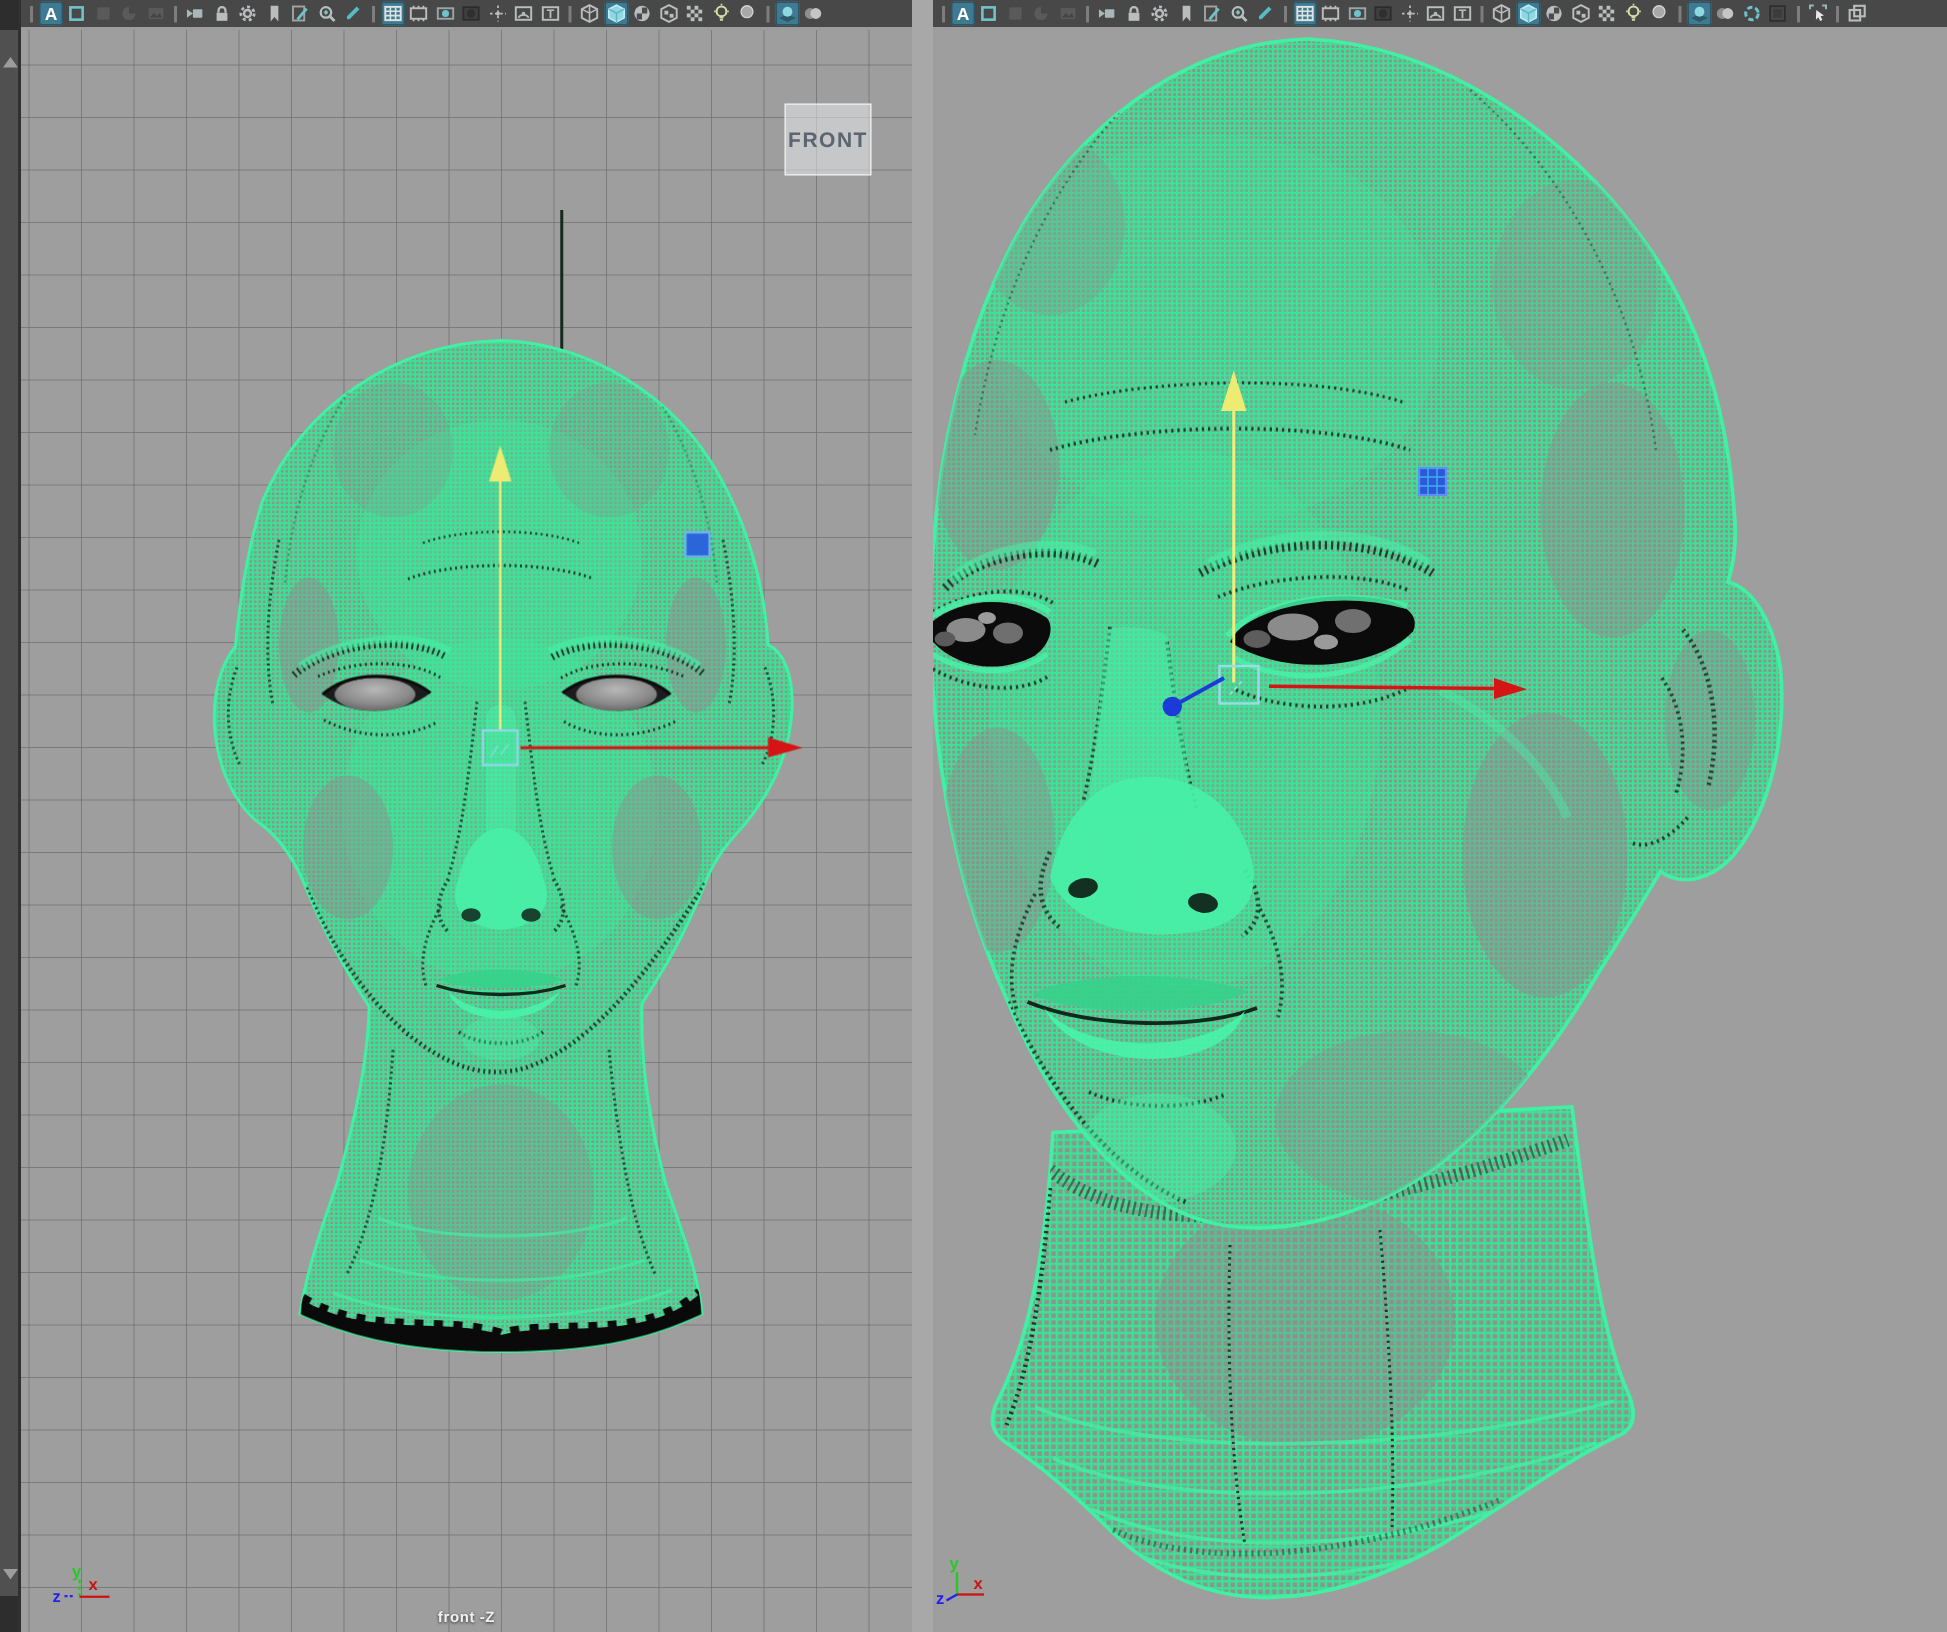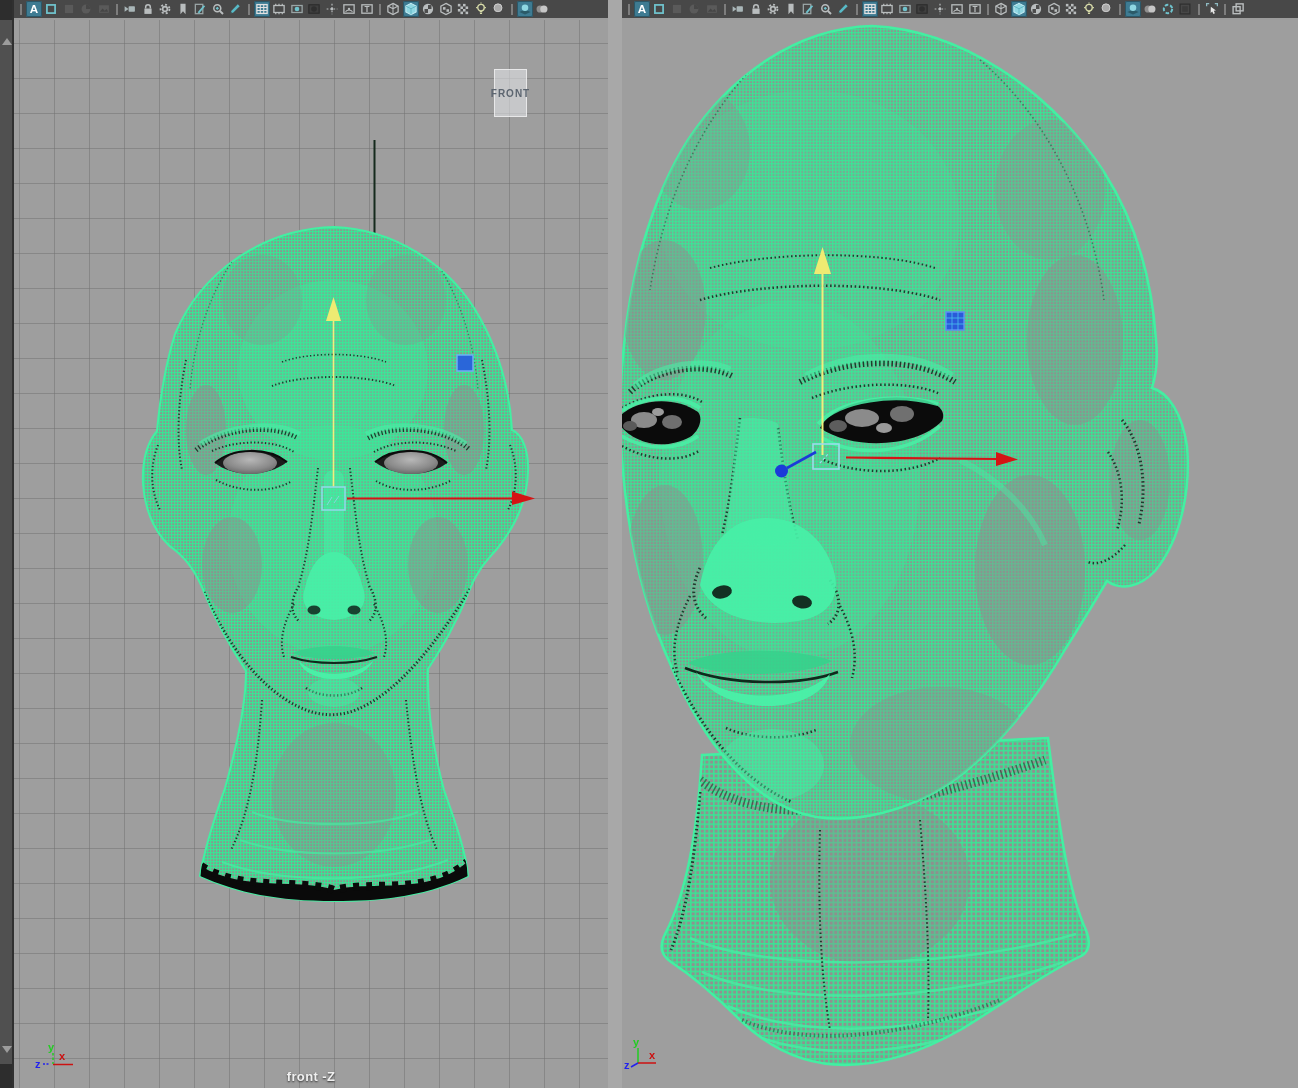--- a/index.html
+++ b/index.html
@@ -26,26 +26,26 @@
         display:flex;align-items:center;padding:0 2px;overflow:hidden;
         border-bottom:2px solid #9c9c9c;}
   .ticon{width:16px;height:16px;margin:0 .75px;border-radius:2px;flex:0 0 auto;
          display:inline-flex;align-items:center;justify-content:center;}
   .ticon svg{width:14px;height:14px;display:block;}
   .ticon.act{background:#3e7b92;box-shadow:inset 0 0 0 1px #2b5767;}
   .tsep{width:2px;height:11px;background:#7d7d7d;margin:0 3.5px;flex:0 0 auto;}
   .vp{position:absolute;left:0;top:20px;right:0;bottom:0;background:#9e9e9e;overflow:hidden;}
   .vp svg{display:block;width:100%;height:100%;}
   .cam-label{position:absolute;bottom:4px;left:0;right:0;text-align:center;
-             font-size:13px;font-weight:bold;color:#f0f0f0;letter-spacing:.4px;
+             font-size:10px;font-weight:bold;color:#f0f0f0;letter-spacing:.4px;
              text-shadow:0 1px 2px rgba(40,40,40,.95);pointer-events:none;}
-  .front-badge{position:absolute;left:480px;top:49px;width:33px;height:48px;
+  .front-badge{position:absolute;left:509px;top:49px;width:58px;height:48px;
              background:rgba(232,234,236,.55);border:1px solid rgba(250,250,250,.65);
              display:flex;align-items:center;justify-content:center;
-             font-size:10px;font-weight:bold;color:#5c6570;letter-spacing:1px;box-sizing:border-box;}
+             font-size:14px;font-weight:bold;color:#5c6570;letter-spacing:1px;box-sizing:border-box;}
 </style>
 </head>
 <body>
 
 <div class="strip">
   <div class="cap"></div>
   <div class="capb"></div>
   <div class="tri-up"></div>
   <div class="tri-down"></div>
 </div>

